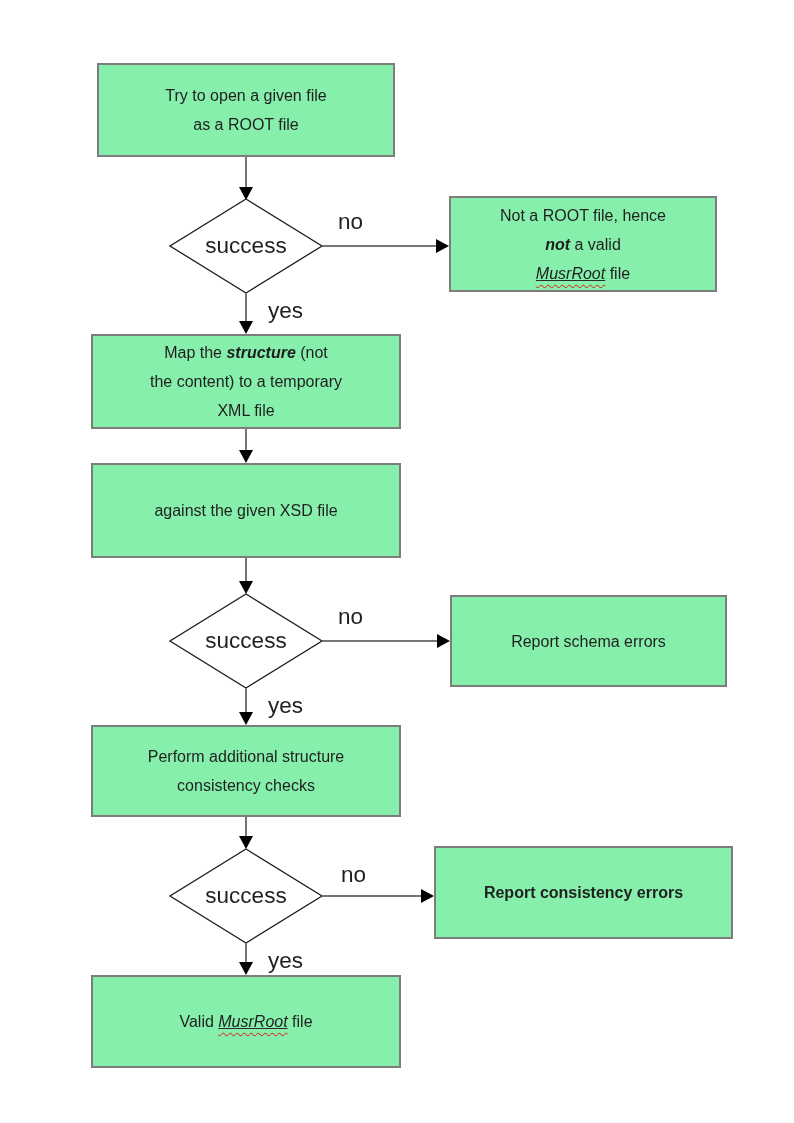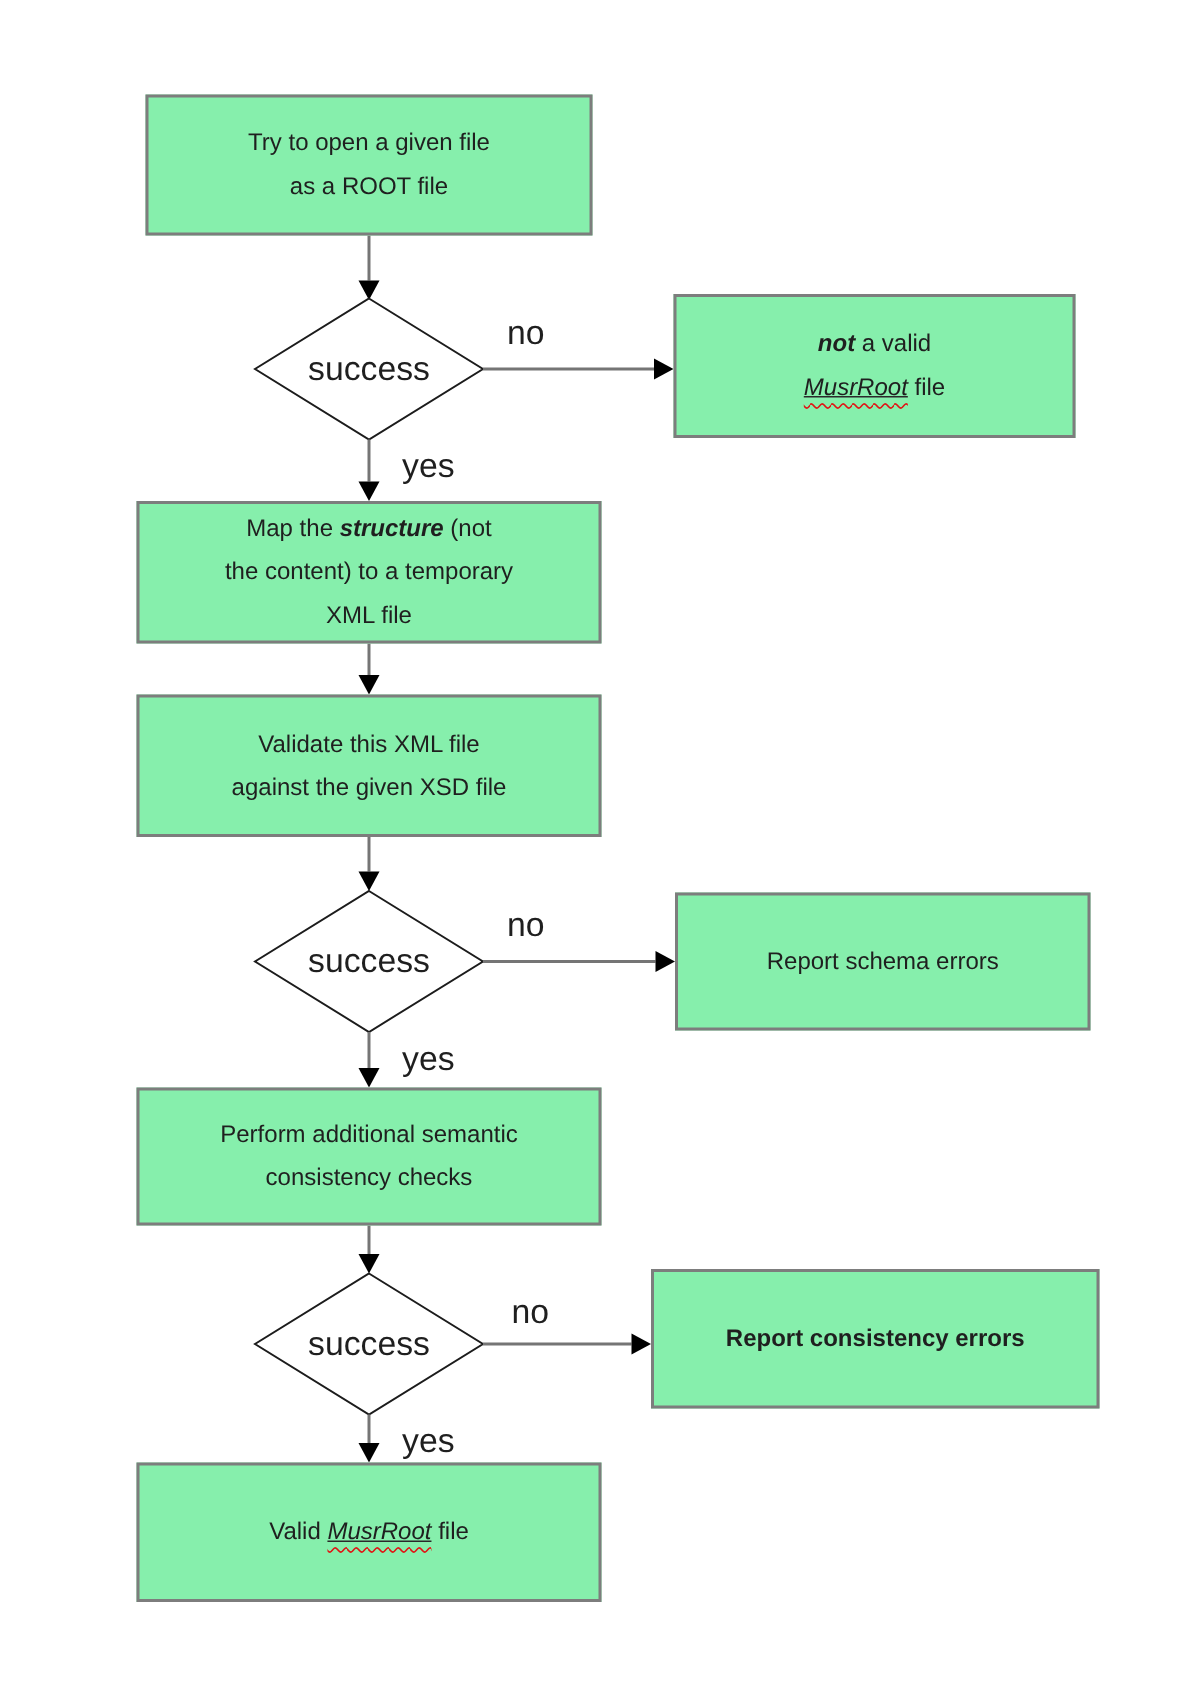--- a/index.html
+++ b/index.html
@@ -125,41 +125,41 @@
       <polygon points="246,975 239,962 253,962" fill="#000000"></polygon>
     </g>
   </svg>
 
   <div class="fbox" style="left:97px; top:63px; width:298px; height:94px;">
     <span class="ln">Try to open a given file</span>
     <span class="ln">as a ROOT file</span>
   </div>
 
   <div class="fbox" style="left:449px; top:196px; width:268px; height:96px;">
+    <span class="ln">Not a ROOT file, hence</span>
     <span class="ln"><span class="bi">not</span><span> a valid</span></span>
     <span class="ln"><span class="misspell-wrap"><span class="misspell">MusrRoot</span></span><span> file</span></span>
   </div>
 
   <div class="fbox" style="left:91px; top:334px; width:310px; height:95px;">
     <span class="ln"><span>Map the </span><span class="bi">structure</span><span> (not</span></span>
     <span class="ln">the content) to a temporary</span>
     <span class="ln">XML file</span>
   </div>
 
   <div class="fbox" style="left:91px; top:463px; width:310px; height:95px;">
-    <span class="ln">Validate this XML file</span>
     <span class="ln">against the given XSD file</span>
   </div>
 
   <div class="fbox" style="left:450px; top:595px; width:277px; height:92px;">
     <span class="ln">Report schema errors</span>
   </div>
 
   <div class="fbox" style="left:91px; top:725px; width:310px; height:92px;">
-    <span class="ln">Perform additional semantic</span>
+    <span class="ln">Perform additional structure</span>
     <span class="ln">consistency checks</span>
   </div>
 
   <div class="fbox" style="left:434px; top:846px; width:299px; height:93px;font-weight:bold;">
     <span class="ln">Report consistency errors</span>
   </div>
 
   <div class="fbox" style="left:91px; top:975px; width:310px; height:93px;">
     <span class="ln"><span>Valid </span><span class="misspell-wrap"><span class="misspell">MusrRoot</span></span><span> file</span></span>
   </div>

